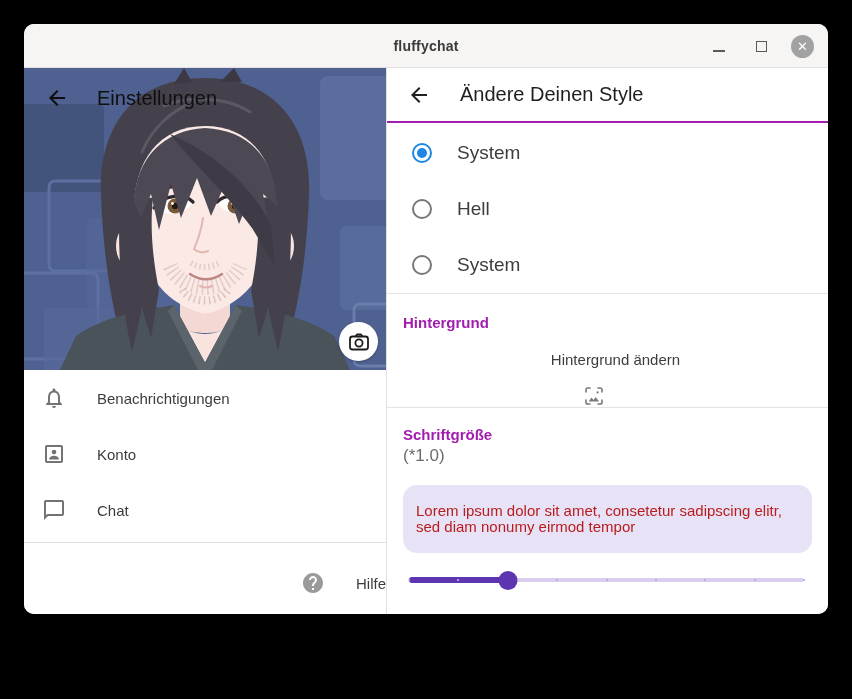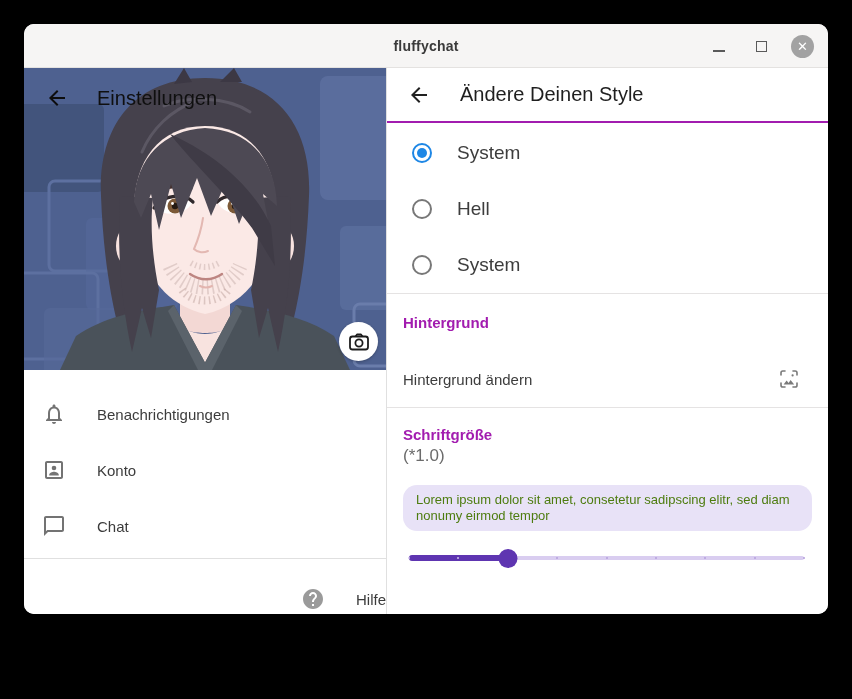--- a/index.html
+++ b/index.html
@@ -29,21 +29,21 @@
   
   .avatar-wrap { height:302px; position:relative; overflow:hidden; flex:0 0 auto; }
   .avatar-wrap svg.avatar { position:absolute; inset:0; display:block; }
   .sidebar-header { position:absolute; top:14px; left:0; right:0; height:32px; display:flex; align-items:center; z-index:3; }
   .sidebar-header .back { width:24px; height:24px; margin-left:21px; }
   .sidebar-header .stitle { margin-left:28px; font-size:20px; color:#0f0f0f; }
   .camera-fab { position:absolute; left:315px; top:254px; width:39px; height:39px; border-radius:50%;
                 background:#fff; box-shadow:0 1px 3px rgba(0,0,0,.25); display:flex; align-items:center; justify-content:center; z-index:3; }
 
   
-  .menu { padding-top:16px; }
+  .menu { padding-top:0; }
   .menu-item { height:56px; display:flex; align-items:center; }
   .menu-item .mi-icon { width:24px; height:24px; margin-left:18px; flex:0 0 auto; }
   .menu-item .mi-label { margin-left:31px; font-size:15px; color:#3c3c3c; }
   .side-divider { border-top:1px solid #e0e0e0; margin-top:4px; }
   .menu-item.help-item { margin-top:12px;justify-content:flex-end; }
 
   
   .main-header { height:55px; border-bottom:2px solid #a21caf; display:flex; align-items:center; flex:0 0 auto; }
   .main-header .back { width:24px; height:24px; margin-left:20px; }
   .main-header .mtitle { margin-left:29px; font-size:20px; color:#1f1f1f; }
@@ -54,26 +54,26 @@
   .radio-ic { width:20px; height:20px; margin-left:25px; border-radius:50%; position:relative; flex:0 0 auto; }
   .radio-off { border:2px solid #787878; }
   .radio-on { border:2px solid #1e87e5; }
   .radio-on::after { content:""; position:absolute; left:3px; top:3px; width:10px; height:10px; border-radius:50%; background:#1e87e5; }
   .radio-label { margin-left:25px; font-size:19px; color:#3d3d3d; }
 
   .h-divider { border-top:1px solid #e5e3e3; }
 
   
   .section-header { margin:18px 0 0 16px; font-size:15px; font-weight:bold; color:#a21caf; line-height:22px; }
-  .bg-row { height:56px; margin-top:17px; display:flex; align-items:center; }
+  .bg-row { height:56px; margin-top:17px; display:flex; align-items:center;flex-direction:column; }
   .bg-row .bg-label { margin-left:16px; font-size:15px; color:#3d3d3d; flex:1; }
   .bg-row .img-icon { width:22px; height:22px; margin-right:28px; }
   .scale-label { margin:0 0 0 16px; font-size:17px; color:#6b6b6b; line-height:20px; }
-  .preview-box { margin:19px 16px 0 16px; background:#e8e2f7; border-radius:14px; padding:7px 13px;
-                 font-size:13px; line-height:16px; color:#4d7c0f; }
+  .preview-box { margin:19px 16px 0 16px; background:#e8e2f7; border-radius:14px; padding:18px 13px;
+                 font-size:15px; line-height:16px; color:#b91c1c; }
 
   
   .slider { position:relative; margin:17px 24px 0 22px; height:20px; }
   .sl-track { position:absolute; left:0; right:0; top:8px; height:4px; border-radius:2px; background:#d9cdf0; }
   .sl-active { position:absolute; left:0; top:7px; height:6px; border-radius:3px; background:#5e35b1; }
   .sl-ticks { position:absolute; left:0; right:0; top:0; height:20px; }
   .tick { position:absolute; top:9px; width:2px; height:2px; border-radius:50%; background:#b49fdd; transform:translateX(-1px); }
   .tick-active { background:#cfc0ec; }
   .sl-thumb { position:absolute; top:0.5px; width:19px; height:19px; border-radius:50%; background:#5e35b1; transform:translateX(-9.5px); }
 

